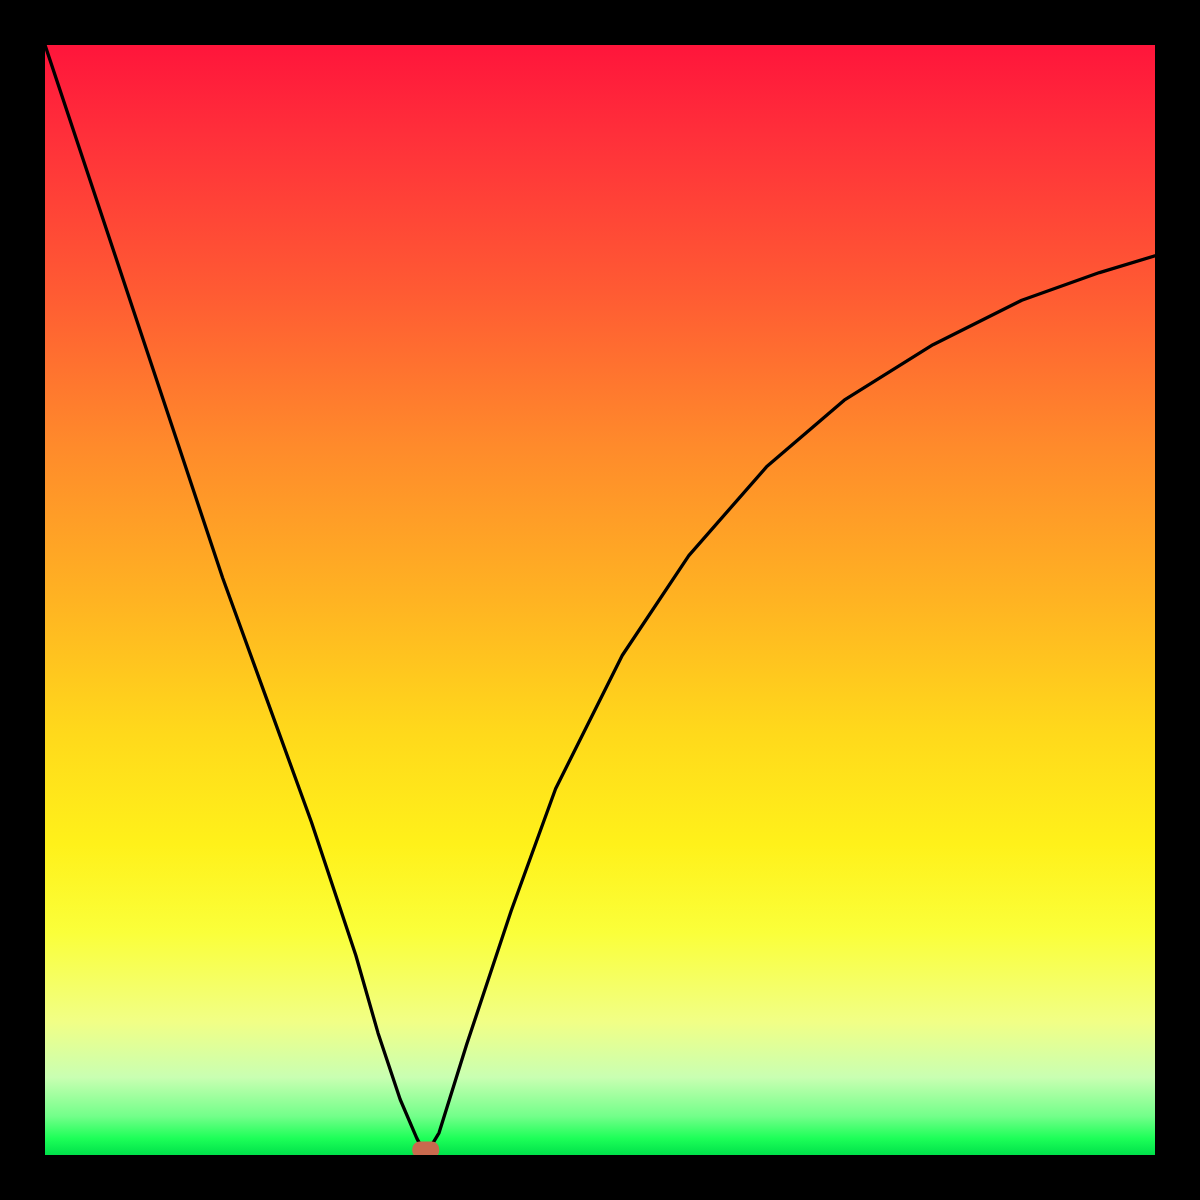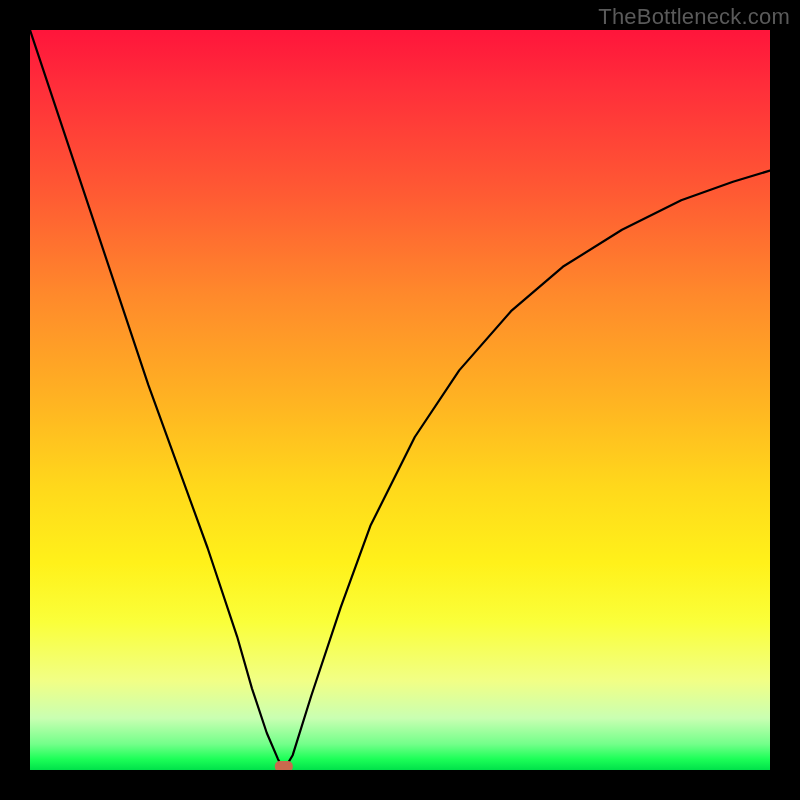--- a/index.html
+++ b/index.html
@@ -68,21 +68,20 @@
   }
   .marker {
     fill: #c96a4e;
     stroke: none;
   }
 </style>
 </head>
 <body>
 
 <div class="frame">
-  <div class="watermark">TheBottleneck.com</div>
 
   <div class="plot-area">
     <svg viewBox="0 0 740 740">
 
       <path id="curve-path" class="curve" d="M0.00 0.00 L29.60 88.80 L59.20 177.60 L88.80 266.40 L118.40 355.20 L148.00 436.60 L177.60 518.00 L207.20 606.80 L222.00 658.60 L236.80 703.00 L247.90 728.90 L253.82 740.00 L262.70 725.20 L281.20 666.00 L310.80 577.20 L340.40 495.80 L384.80 407.00 L429.20 340.40 L481.00 281.20 L532.80 236.80 L592.00 199.80 L651.20 170.20 L703.00 151.70 L740.00 140.60"></path>
 
       <rect id="marker-rect" class="marker" x="244.82" y="731.00" width="18" height="11" rx="5" ry="5" fill="#c96a4e"></rect>
     </svg>
   </div>
 </div>

